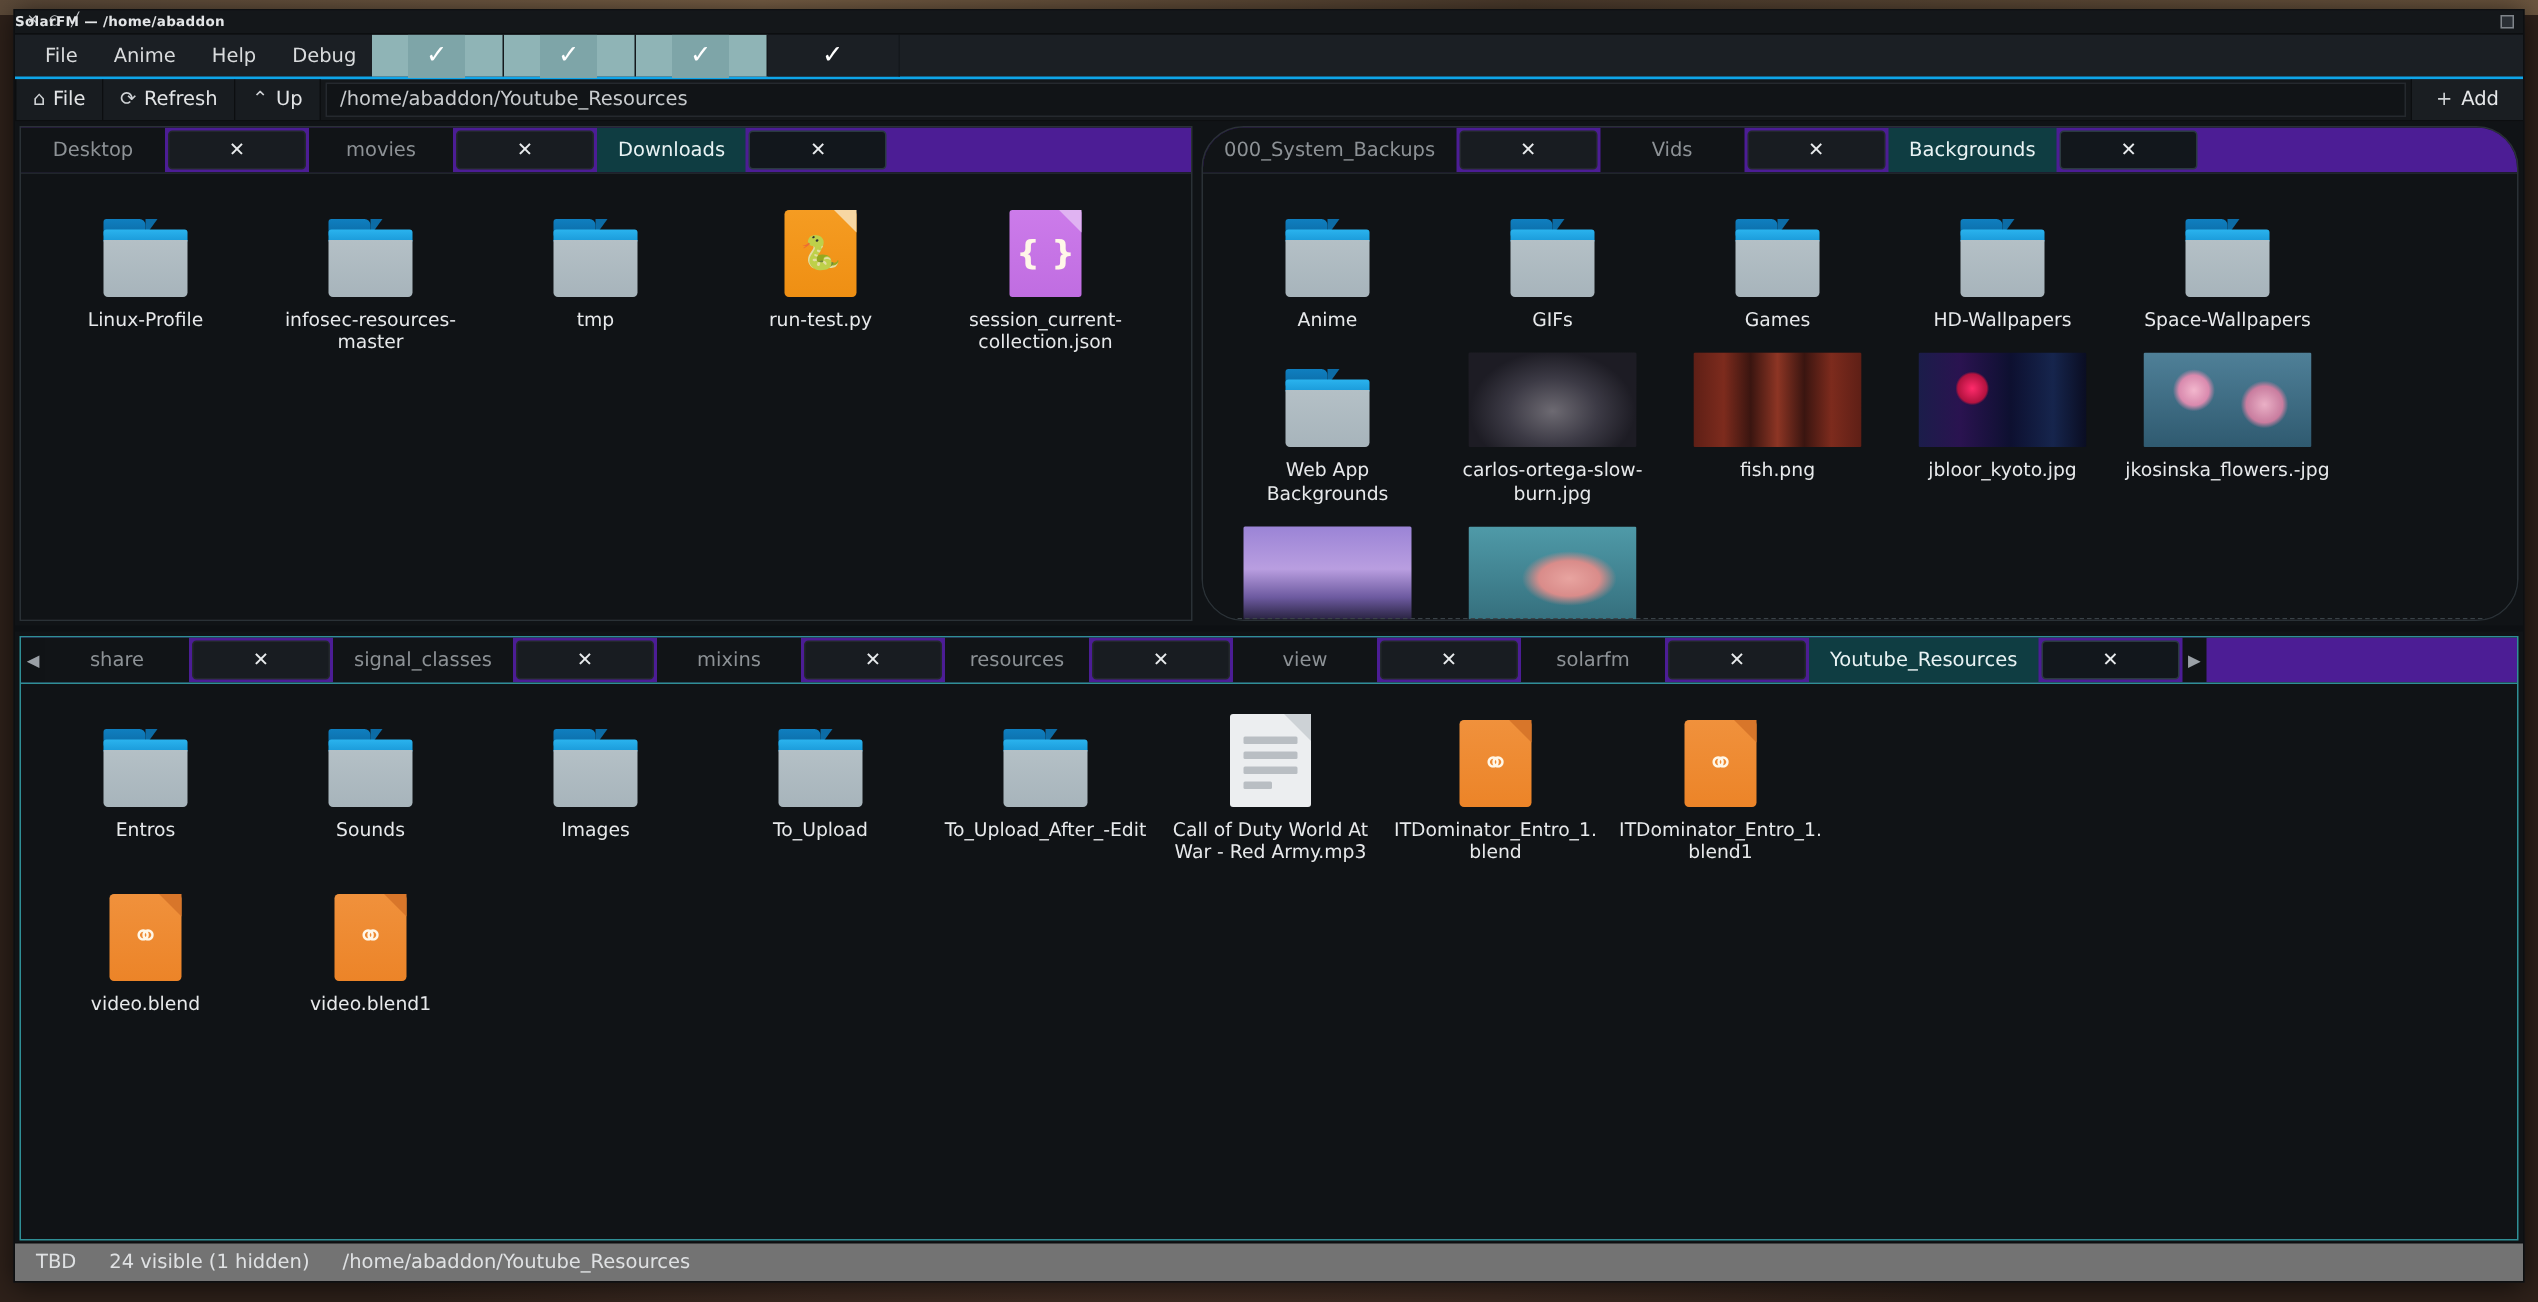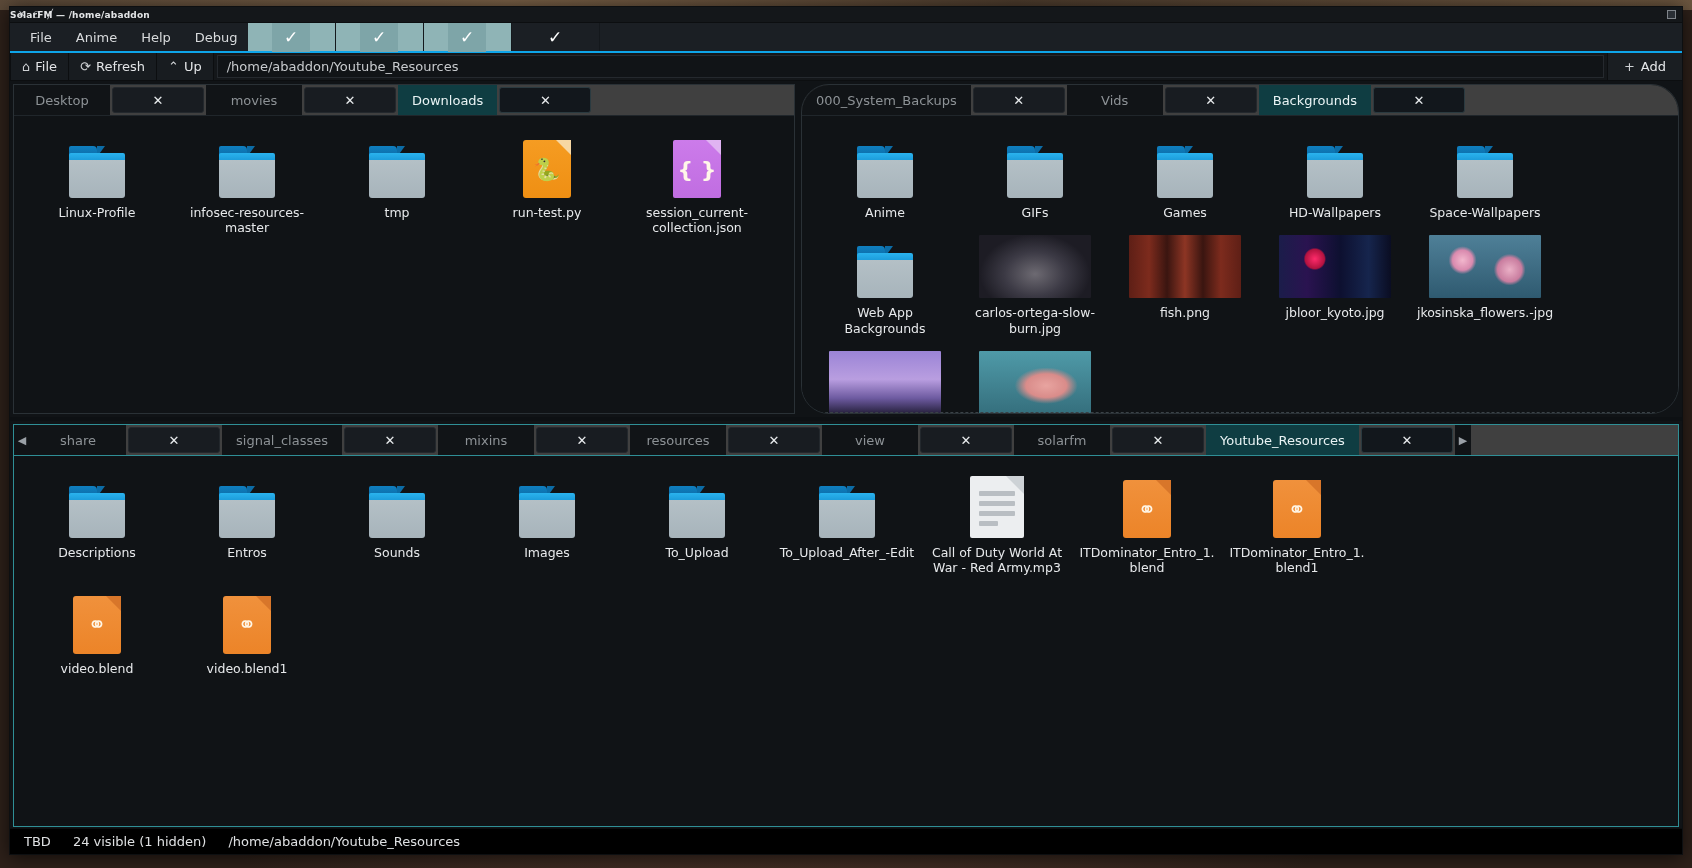--- a/index.html
+++ b/index.html
@@ -95,21 +95,21 @@
   .pane{
     background:#0f1215; border:1px solid #2a3136; margin:3px;
     display:flex; flex-direction:column; min-width:0; overflow:hidden;
   }
   .pane.left{ width:782px; flex:none; }
   .pane.right{ flex:1;border-radius:28px; }
   .pane.bottom{ flex:1; border-color:#2f8f96; margin:3px 3px 1px 3px; }
 
   .tabrow{
     height:30px; display:flex; align-items:stretch; flex:none;
-    background:#404040; overflow:hidden;
+    background:#4c1d95; overflow:hidden;
   }
   .tabrow.scroller{ }
   .scroll-arrow{
     width:16px; display:flex; align-items:center; justify-content:center;
     color:#9aa0a6; font-size:11px; background:#101316; flex:none; cursor:default;
   }
   .tab{
     display:flex; align-items:center; justify-content:center;
     min-width:96px; padding:0 14px; font-size:13px; color:#8d9296;
     background:#111417; cursor:default; white-space:nowrap;
@@ -209,21 +209,21 @@
       linear-gradient(180deg,#4f9aa8,#356f7d); }
   .thumb.t-avi{ background:
       radial-gradient(ellipse 26px 20px at 48% 52%, #3ddc4a 0%, #15731f 45%, #041006 75%, #000 100%),
       #000; }
 
   .splitter{ height:4px; background:#0d1013; flex:none; }
   .bottom-wrap{ flex:1; display:flex; min-height:0; }
 
   
   .statusbar{
-    height:26px; background:#000000; border-top:1px solid #0c0e10;
+    height:26px; background:#737373; border-top:1px solid #0c0e10;
     display:flex; align-items:center; gap:22px; padding:0 14px;
     font-size:13px; color:#dfe1e3; flex:none;
   }
   .dashed-sep{
     border-top:1px dashed #3a4247; margin:0 3px;
   }
 </style>
 </head>
 <body>
 
@@ -503,30 +503,20 @@
           <div class="grid">
 
             <div class="cell">
               <div class="thumbwrap">
                 <div class="folder">
                     <span class="tabtop"></span>
                     <span class="band"></span>
                     <span class="body"></span>
                   </div>
               </div>
-              <div class="label">Descriptions</div>
-            </div>
-            <div class="cell">
-              <div class="thumbwrap">
-                <div class="folder">
-                    <span class="tabtop"></span>
-                    <span class="band"></span>
-                    <span class="body"></span>
-                  </div>
-              </div>
               <div class="label">Entros</div>
             </div>
             <div class="cell">
               <div class="thumbwrap">
                 <div class="folder">
                     <span class="tabtop"></span>
                     <span class="band"></span>
                     <span class="body"></span>
                   </div>
               </div>

